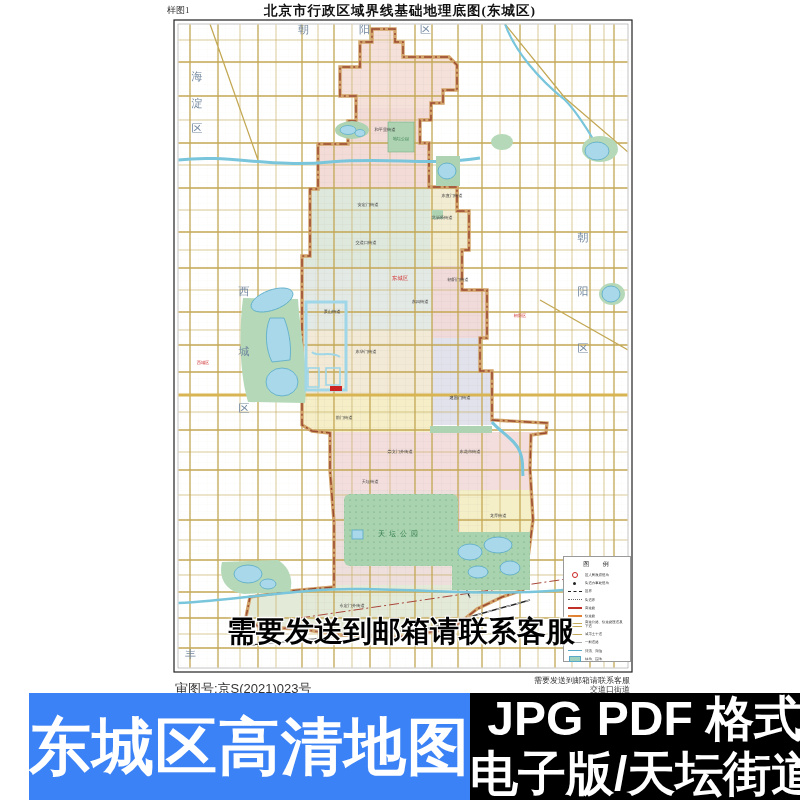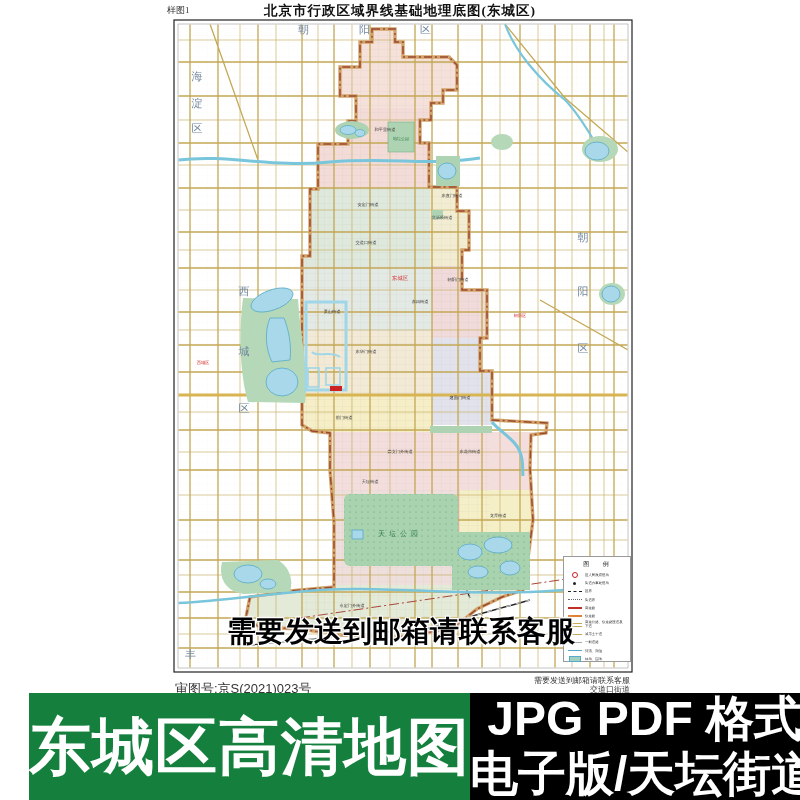--- a/index.html
+++ b/index.html
@@ -266,20 +266,20 @@
 
 <div class="overlay-notice">需要发送到邮箱请联系客服</div>
 
 <div class="credit-approval">审图号:京S(2021)023号</div>
 <div class="credit-org">
   <div>需要发送到邮箱请联系客服</div>
   <div>交道口街道</div>
 </div>
 
 <div class="banner">
-  <div class="banner-left" style="background: #15803d; margin-left: 29px;">
+  <div class="banner-left" style="background: #3b82f6; margin-left: 29px;">
     <span>东城区高清地图</span>
   </div>
   <div class="banner-right" style="background: rgb(0, 0, 0);">
     <div>JPG PDF 格式</div>
     <div>电子版/天坛街道</div>
   </div>
 </div>
 
 </body></html>

